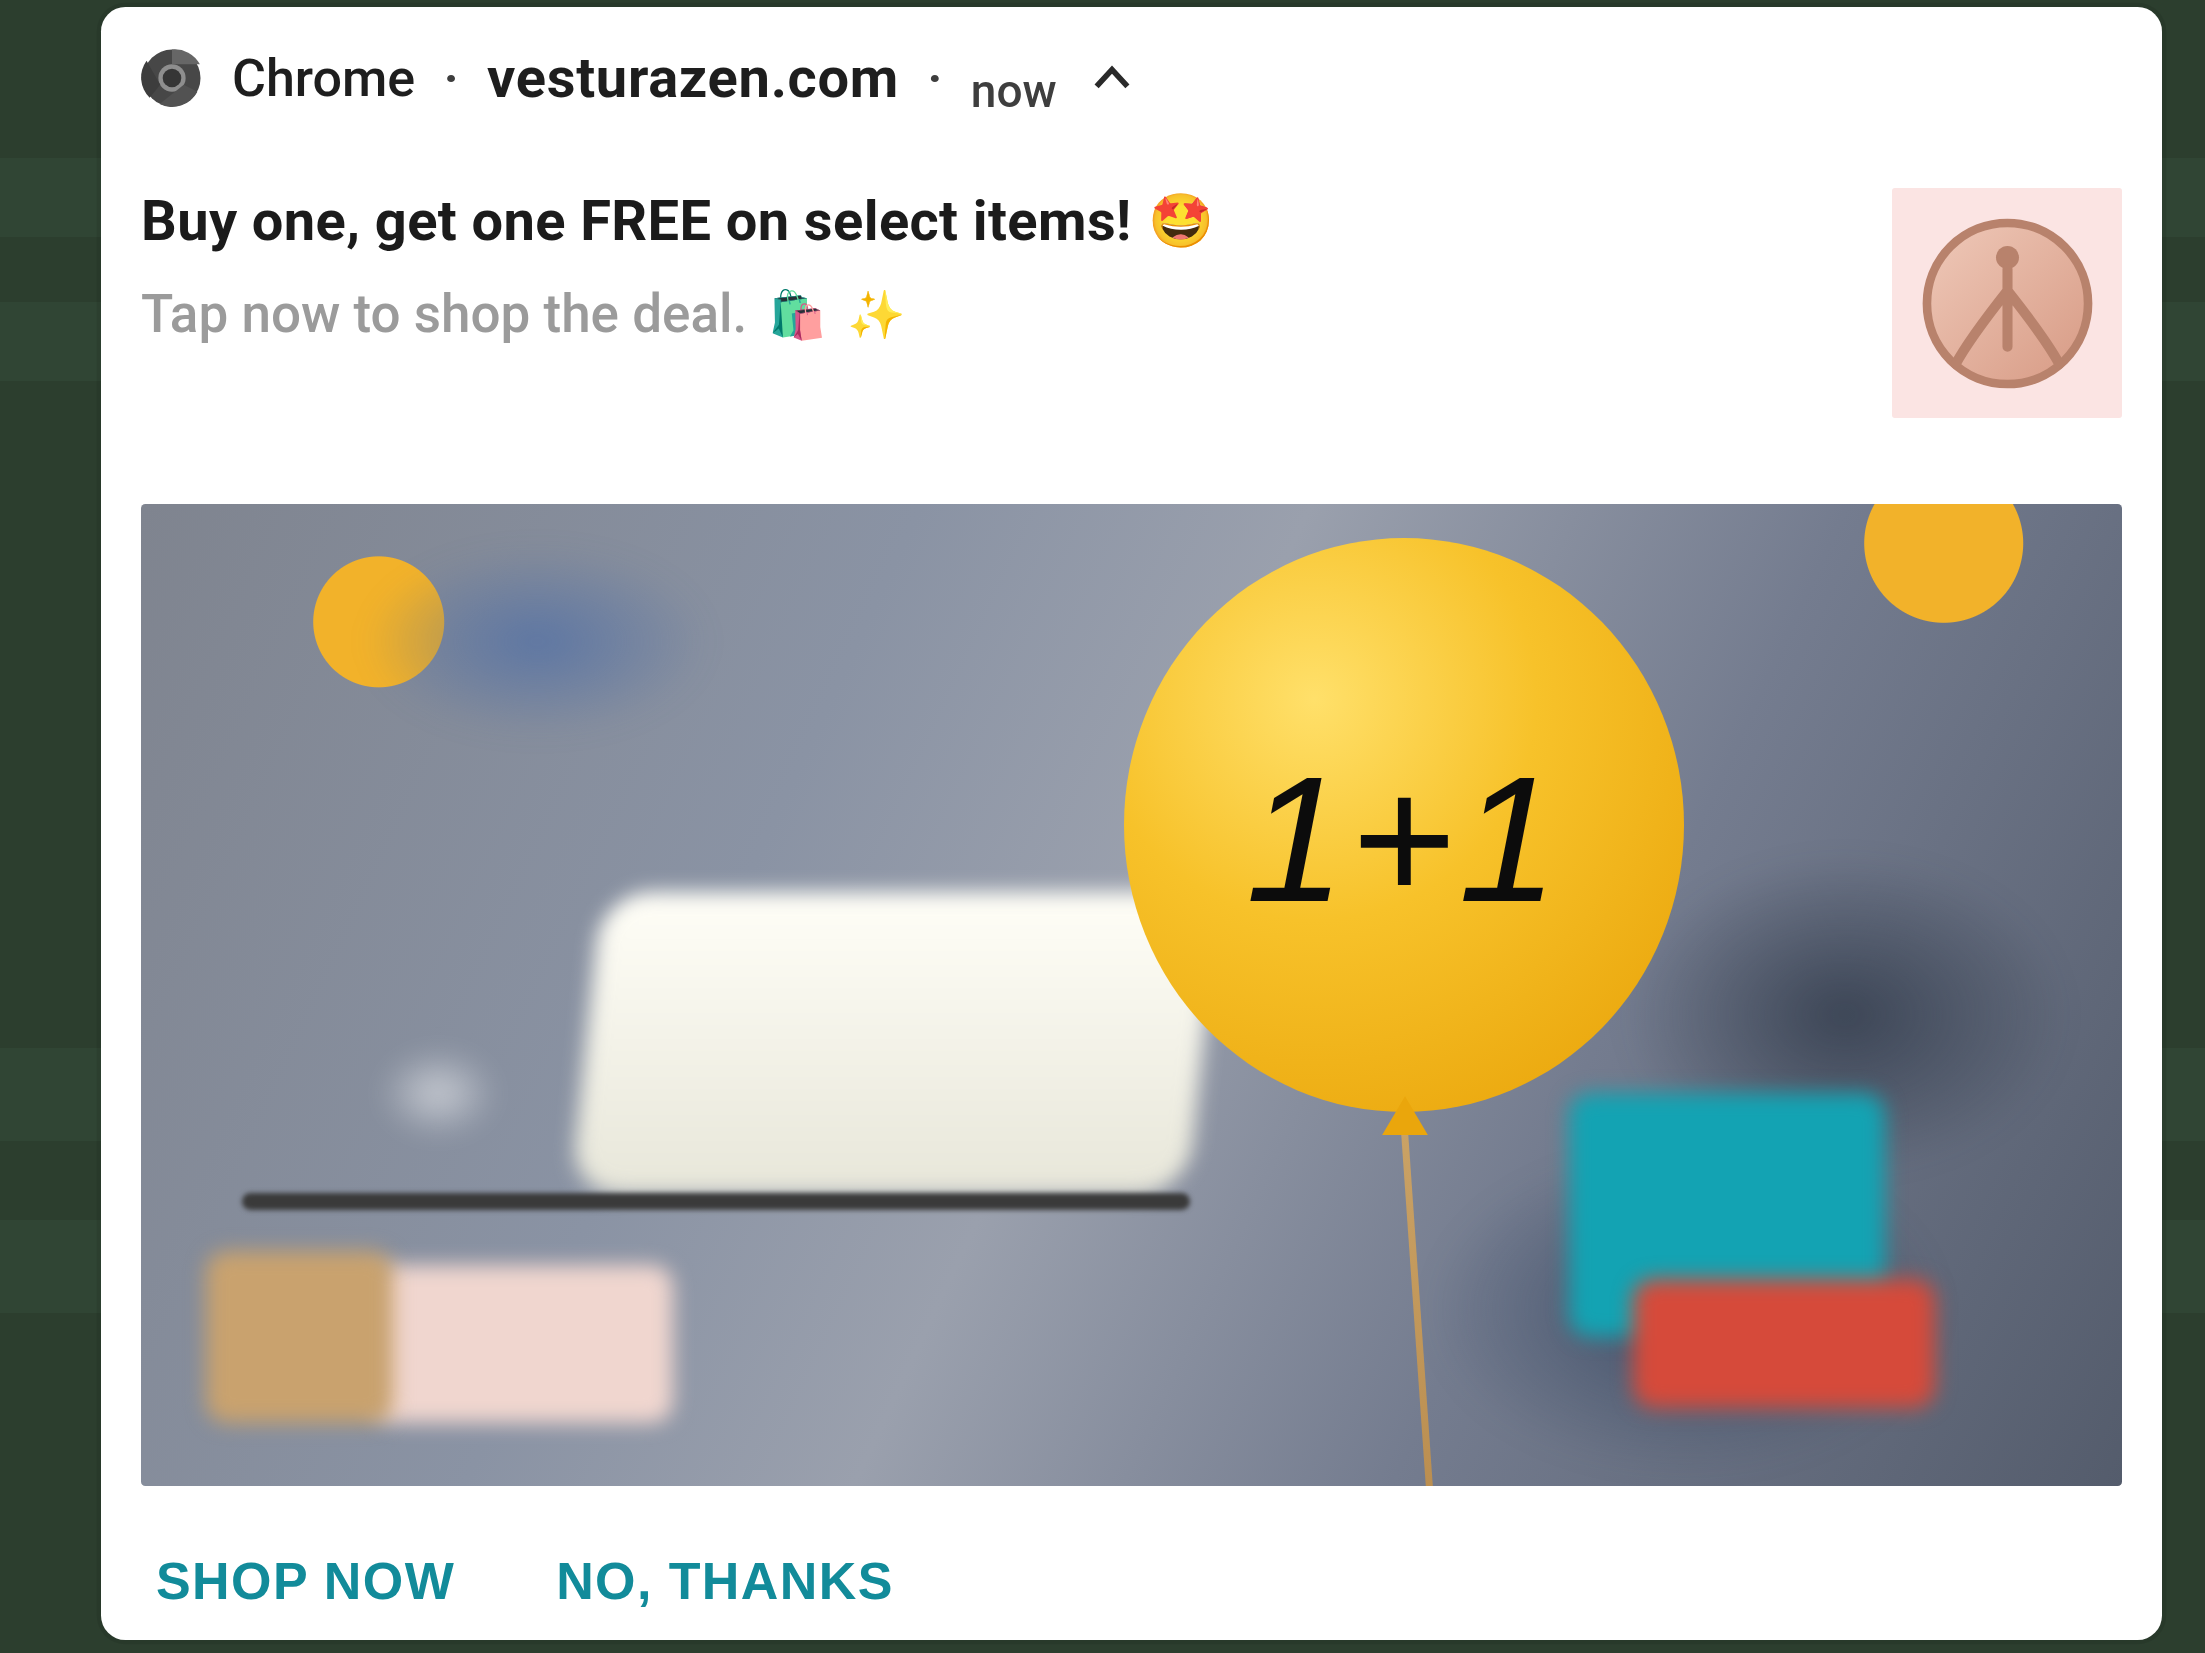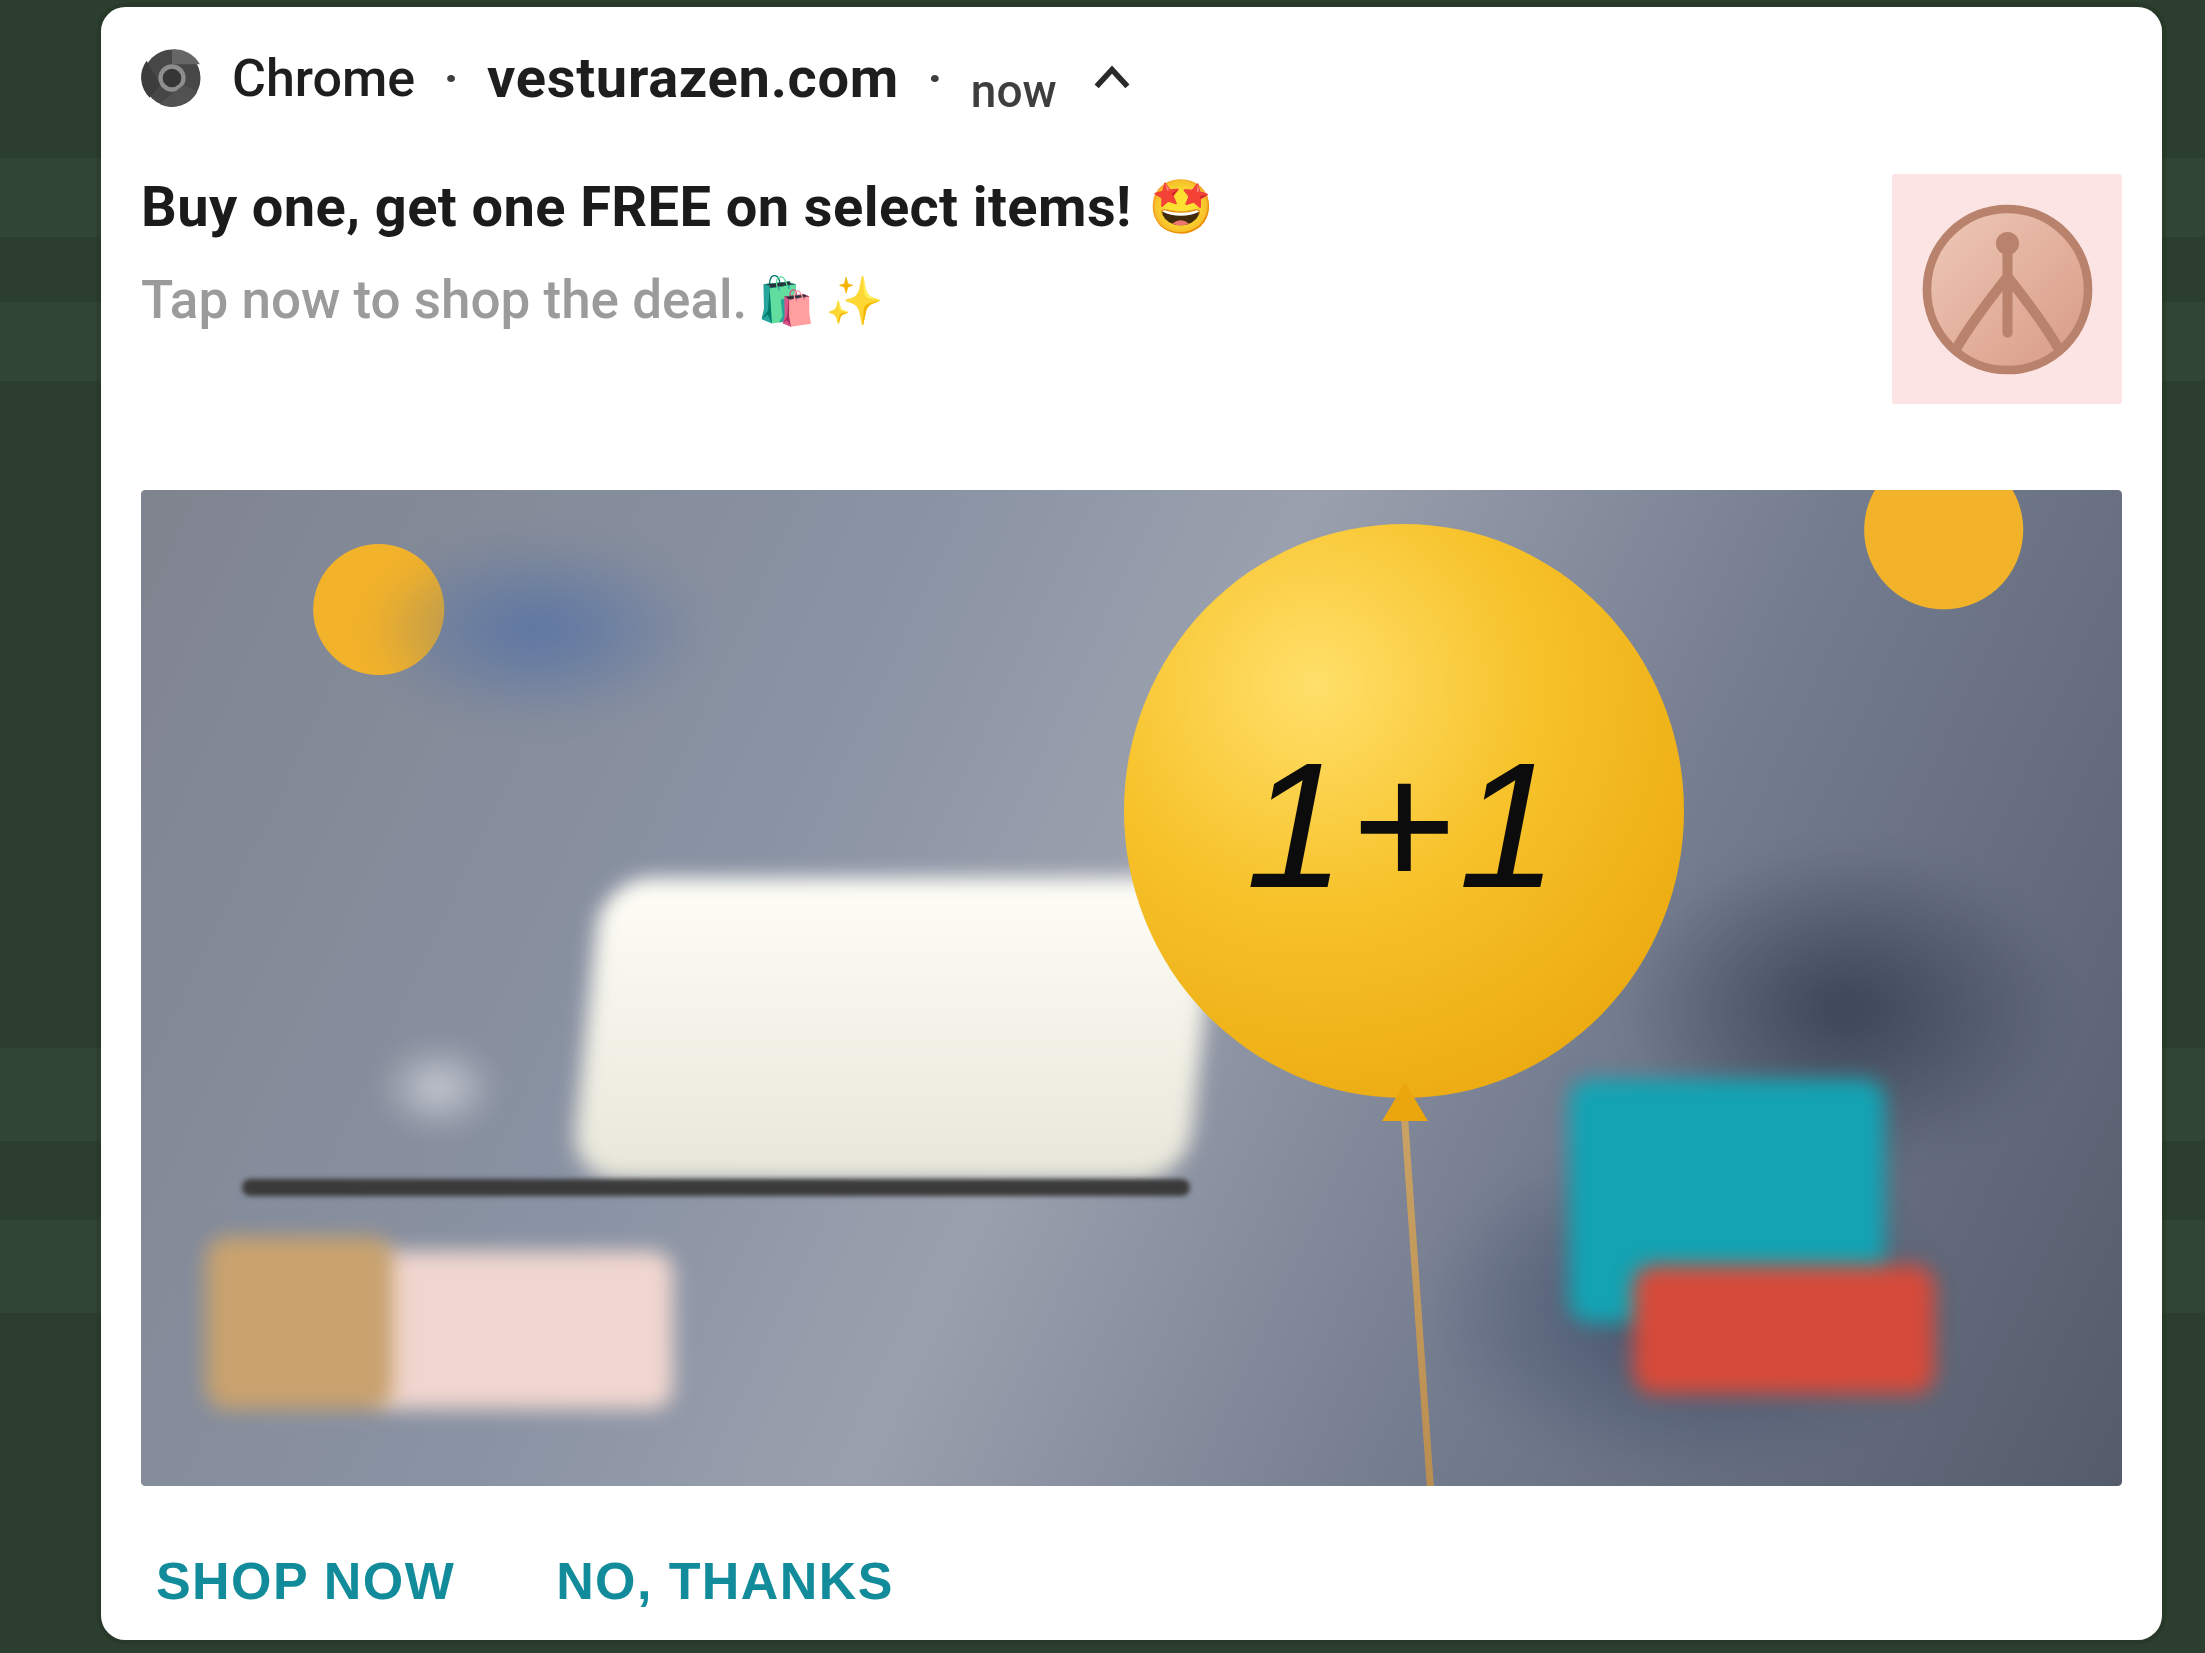--- a/index.html
+++ b/index.html
@@ -39,26 +39,26 @@
     .header{ display:flex; align-items:center; gap:29px; padding-left:17px; }
     .chrome-icon{ width:62px; height:62px; position:relative; flex:0 0 auto; }
     .chrome-icon svg{ width:100%; height:100%; display:block; filter:grayscale(1) brightness(.55) contrast(1.1); }
     .app-name{ font-size:52px; font-weight:500; color:#1e1e1e; }
     .dot{ font-size:43px; color:#3e3e3e; font-weight:900; }
     .site{ font-size:56px; font-weight:700; letter-spacing:0.7px; color:#1e1e1e; }
     .time{ font-size:46px; color:#3e3e3e; font-weight:500;margin-top:26px; }
     .chevron{ width:52px; height:52px; display:flex; align-items:center; justify-content:center; }
     .chevron svg{ width:42px; height:42px; stroke:#2a2a2a; stroke-width:8; fill:none; }
 
-    .content-row{ display:flex; margin-top:56px; padding:0 17px; gap:29px; }
+    .content-row{ display:flex; margin-top:70px; padding:0 17px; gap:29px; }
     .text-col{ flex:1; }
     .title-line{ display:flex; align-items:center; gap:17px; }
     .title{ font-size:56px; font-weight:700; color:#1b1b1b; letter-spacing:0.4px; }
     .emoji{ font-size:53px; line-height:1; }
-    .subtitle-line{ display:flex; align-items:center; gap:10px; margin-top:29px; }
+    .subtitle-line{ display:flex; align-items:center; gap:21px; margin-top:29px; }
     .subtitle{ font-size:53px; color:#9b9b9b; font-weight:500; }
     .emoji-small{ font-size:47px; }
 
     .brand-thumb{ flex:0 0 230px; height:230px; background:#fbe4e3; border-radius:2.9px; display:flex; align-items:center; justify-content:center; }
     .brand-thumb svg{ width:187px; height:187px; }
 
     .hero{
       margin:86px 17px 0;
       height:1156px;
       border-radius:4.3px;

